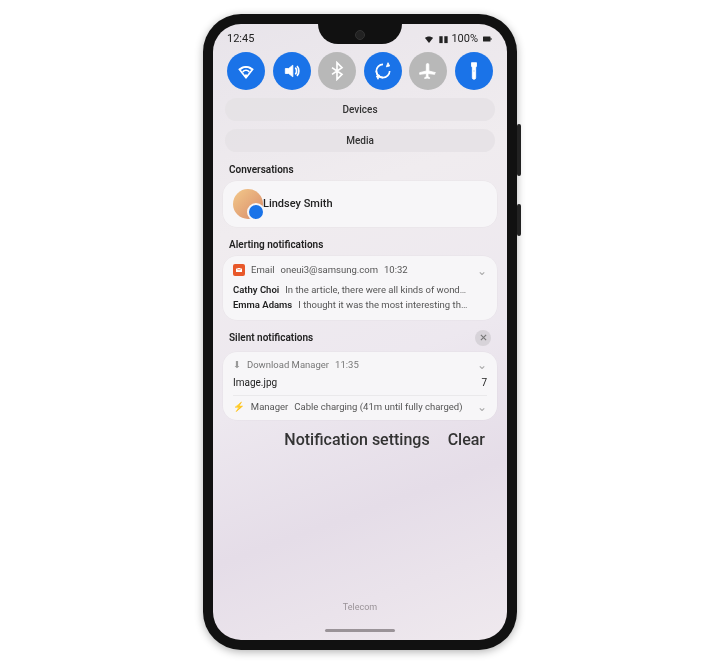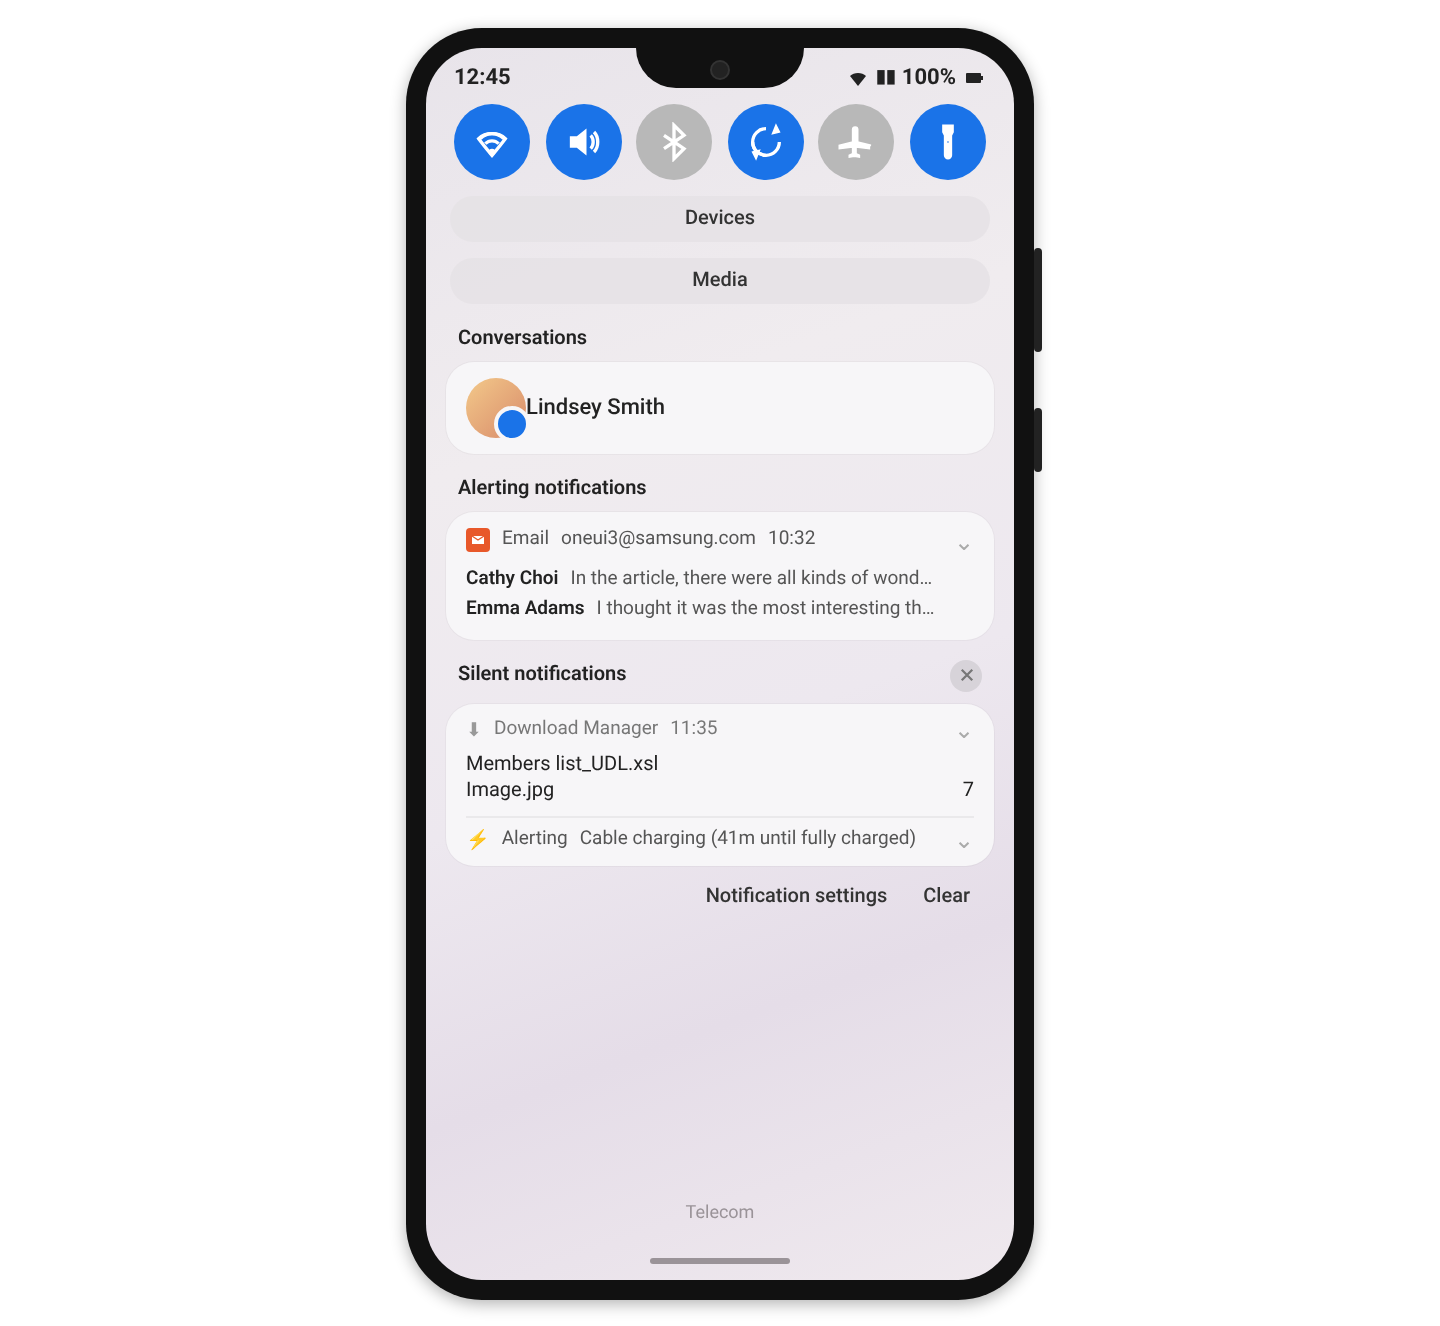--- a/index.html
+++ b/index.html
@@ -58,21 +58,21 @@
     width:8px; height:8px; border-radius:50%;
     background:#222; border:1px solid #333;
   }
   .status {
     display: flex;
     justify-content: space-between;
     align-items: center;
     padding: 6px 14px 0 14px;
     height: 24px;
     font-size: 11px;
-    font-weight: 700;
+    font-weight: 400;
   }
   .status .right { display:flex; align-items:center; gap:3px; }
   .date-row {
     display: flex;
     justify-content: space-between;
     align-items: center;
     padding: 4px 16px 6px 16px;
   }
   .date-row .date { font-size: 14px; font-weight: 400; }
   .gear { width: 16px; height: 16px; }
@@ -184,21 +184,21 @@
     display:flex; align-items:center; gap:6px;
     font-size:9.5px; color:#555; padding:4px 0 0 0;
     border-top:0.5px solid rgba(0,0,0,0.05); margin-top:6px;
   }
   .chev {
     color:#aaa; font-size:12px; margin-left:auto;
   }
   .footer {
     display:flex; justify-content:flex-end; gap:18px;
     padding: 2px 22px;
-    font-size:10px; font-weight:500; color:#333;
+    font-size:16px; font-weight:500; color:#333;
   }
   .carrier {
     position:absolute; bottom:28px; left:0; right:0;
     text-align:center; font-size:9px; color:#9a9398;
   }
   .handle {
     position:absolute; bottom:8px; left:50%; transform:translateX(-50%);
     width:70px; height:3px; border-radius:2px;
     background:#9a9398;
   }
@@ -315,30 +315,26 @@
       </span>
     </div>
     <div class="card" style="padding-top:6px;padding-bottom:6px">
       <div class="dl-head">
         <span style="color:#999">⬇</span>
         <span>Download Manager</span>
         <span>11:35</span>
         <span class="chev">⌄</span>
       </div>
       <div class="dl-row">
-        <span>Members list_UDL.xsl</span>
-        <span></span>
-      </div>
-      <div class="dl-row">
         <span>Image.jpg</span>
         <span>7</span>
       </div>
       <div class="setting-row">
         <span style="color:#999">⚡</span>
-        <span>Alerting</span>
+        <span>Manager</span>
         <span>Cable charging (41m until fully charged)</span>
         <span class="chev">⌄</span>
       </div>
     </div>
 
     <div class="footer">
       <span>Notification settings</span>
       <span>Clear</span>
     </div>
 

